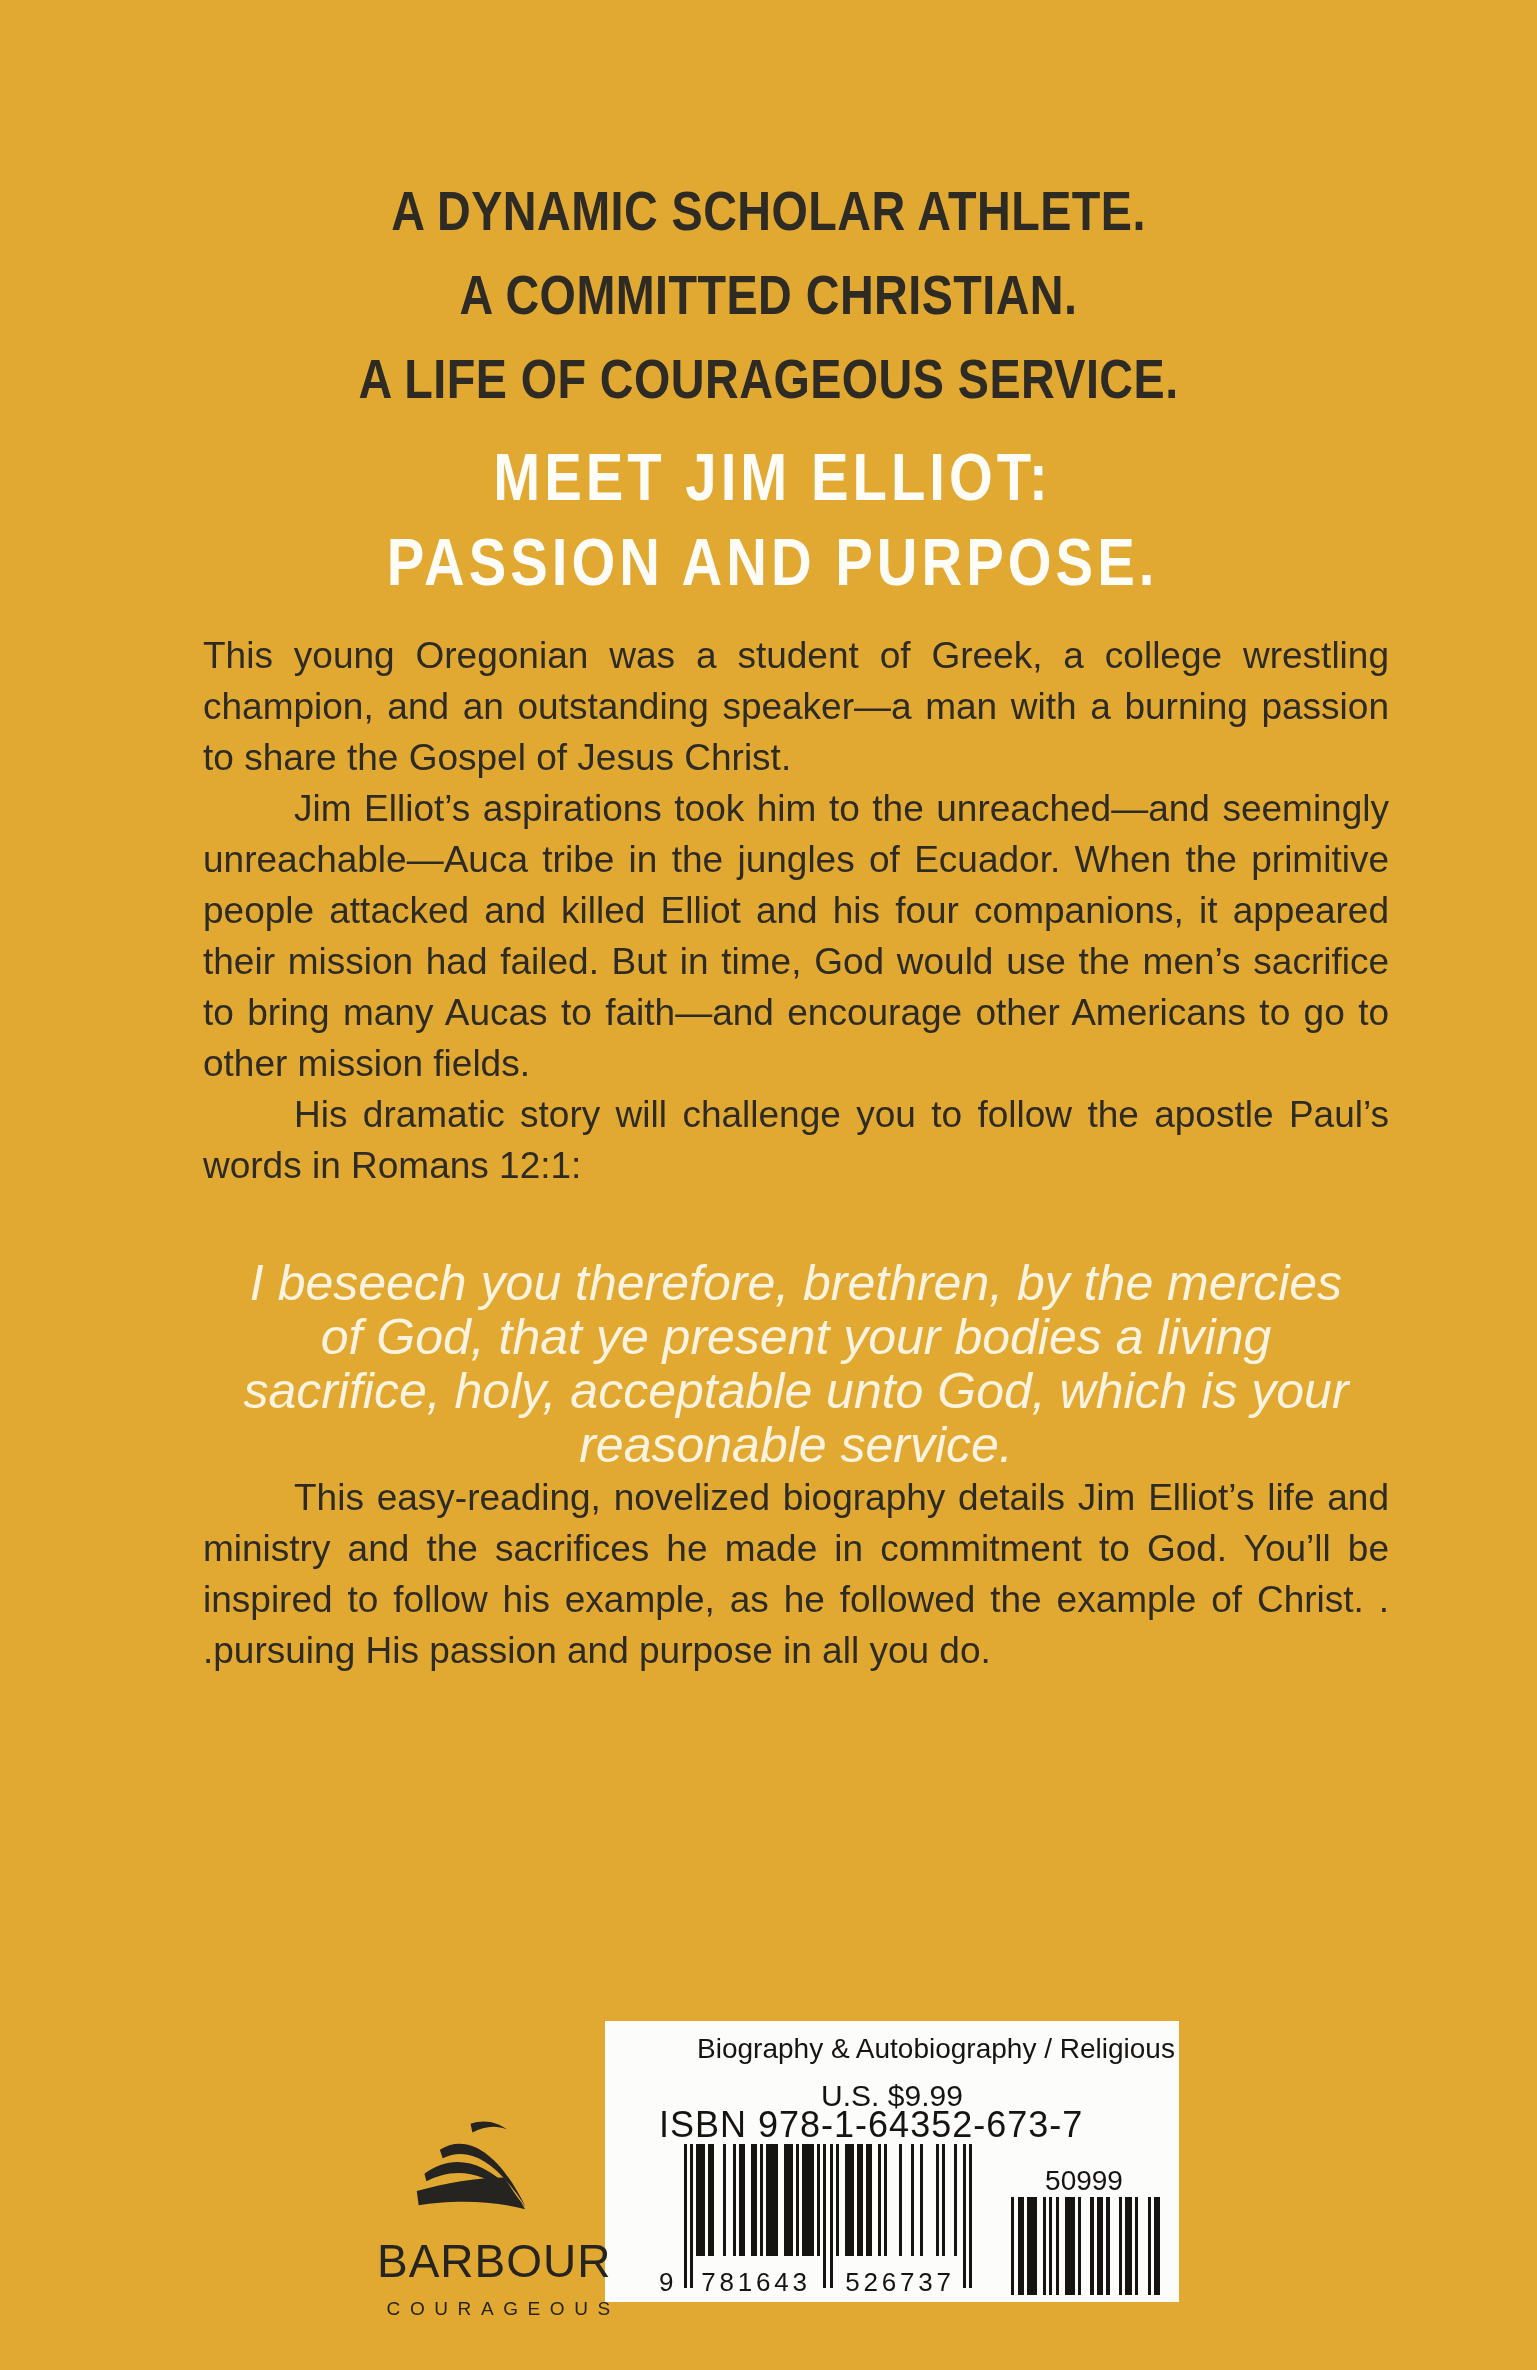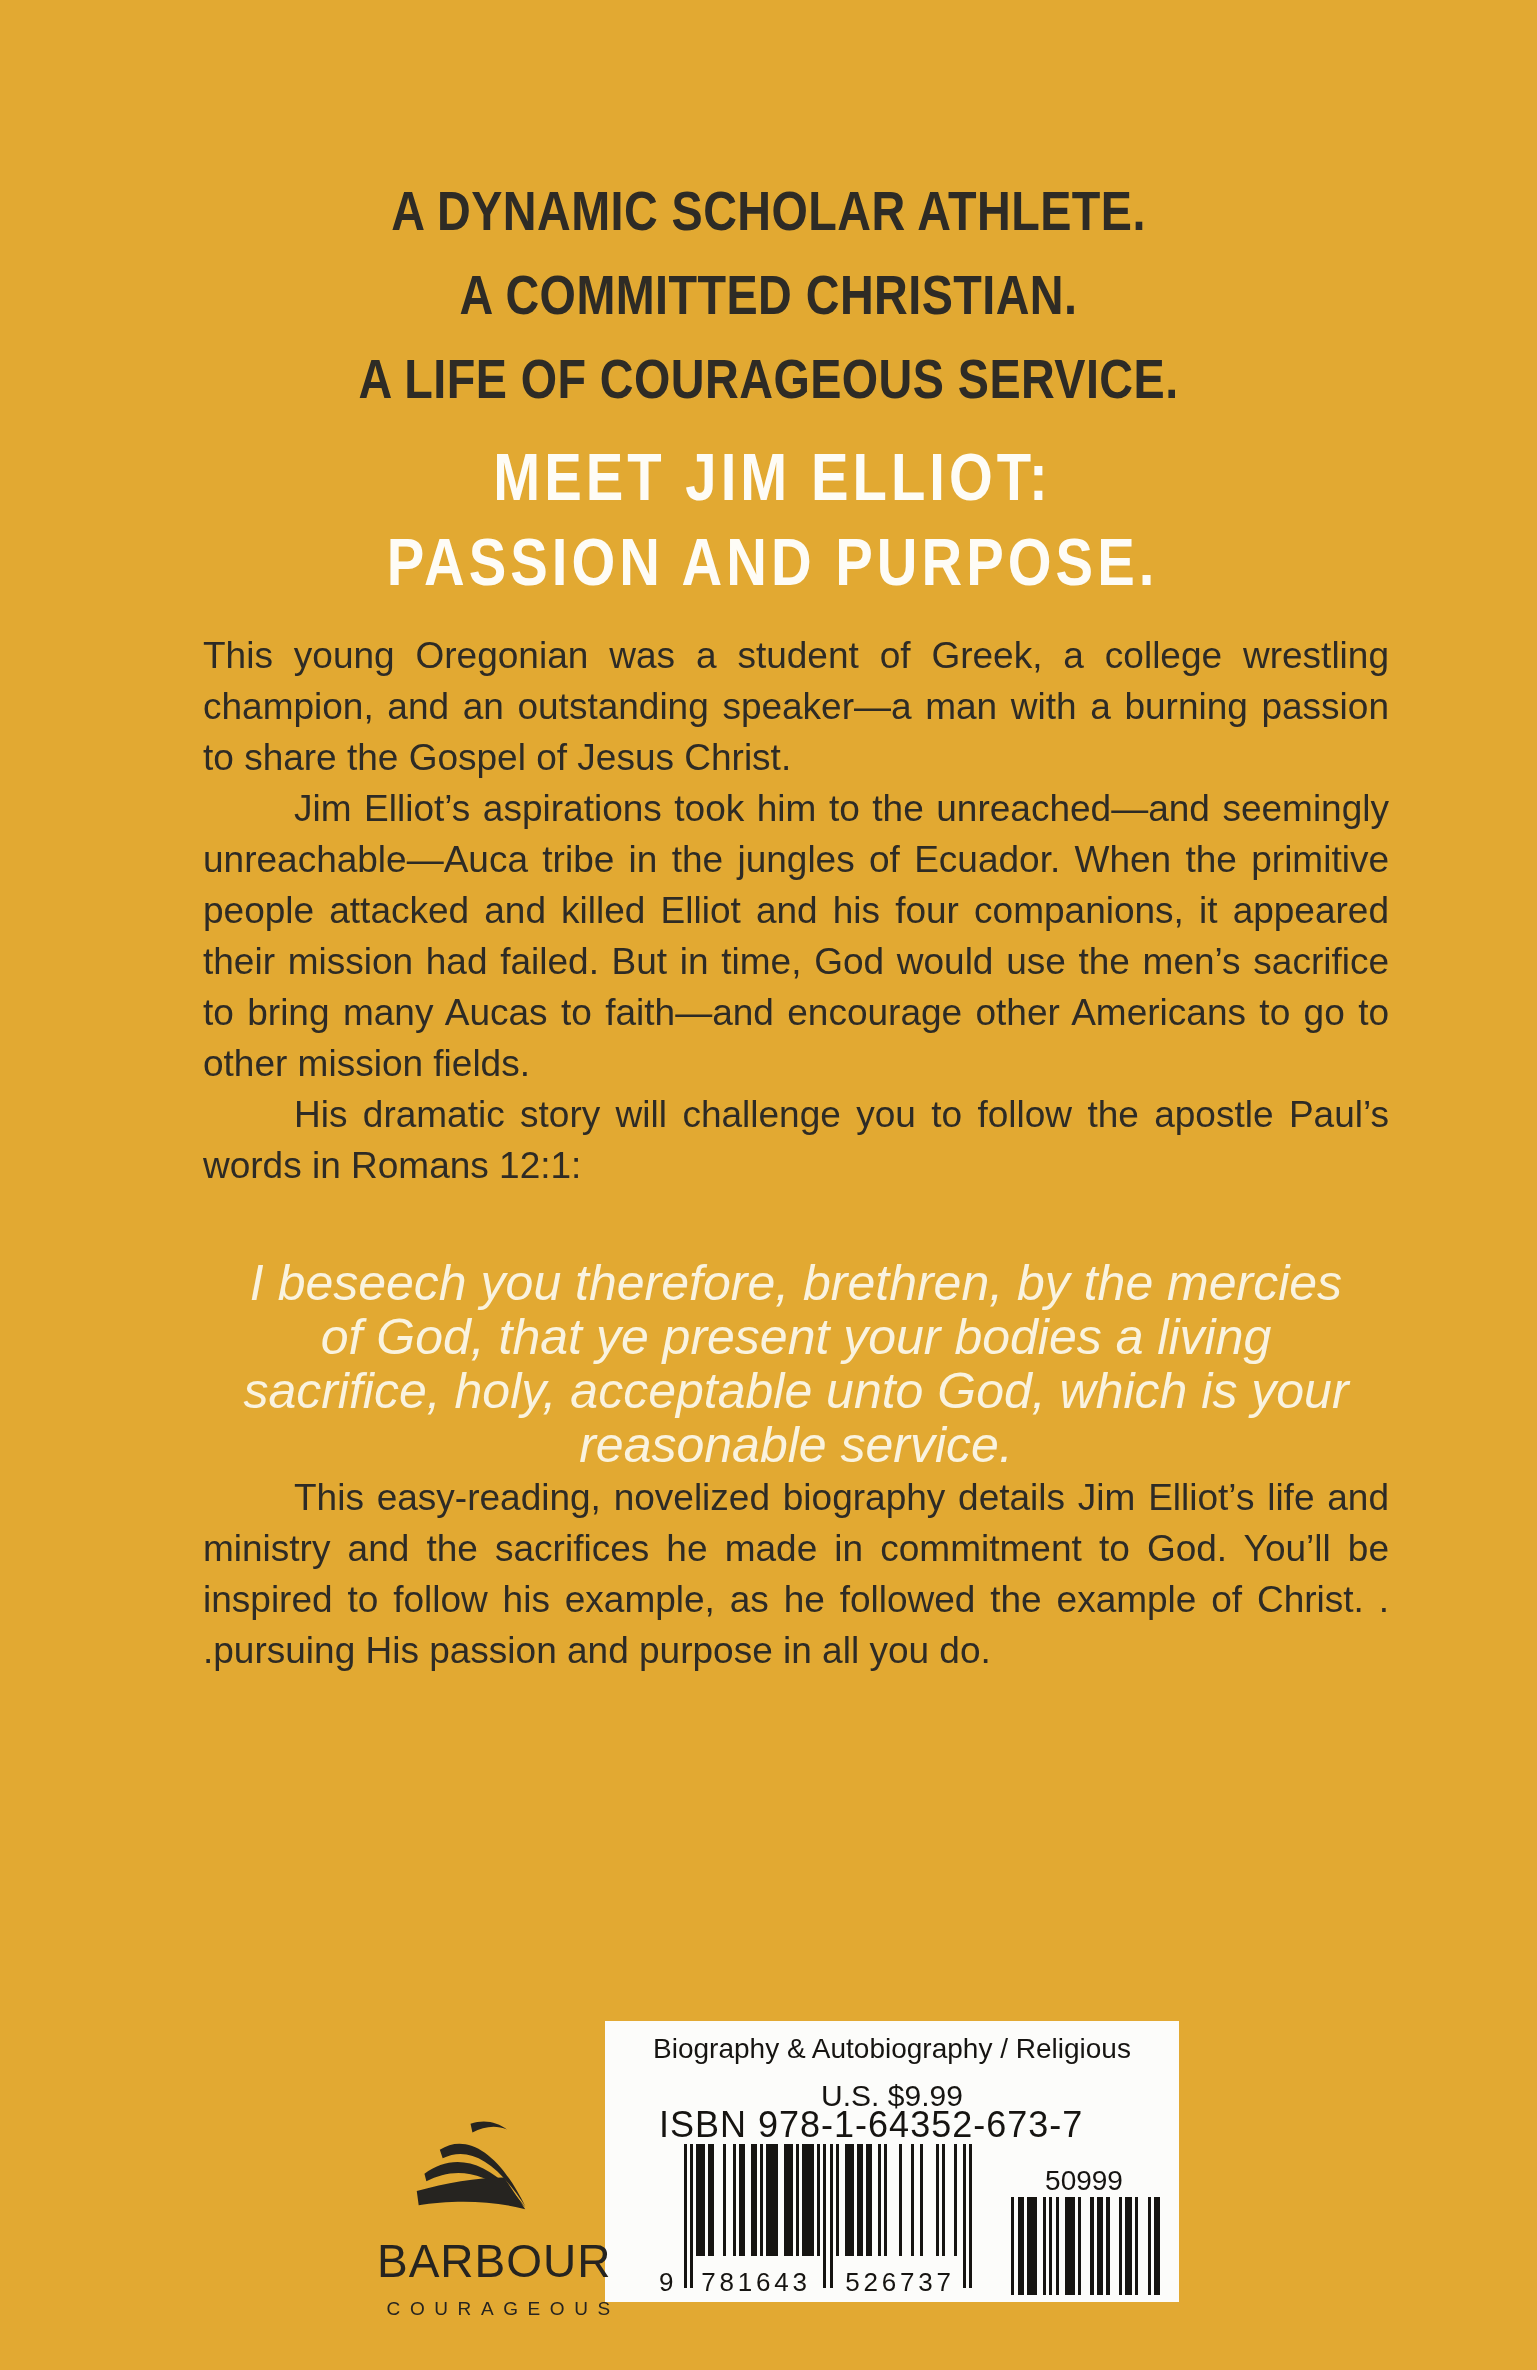--- a/index.html
+++ b/index.html
@@ -22,21 +22,21 @@
   .bodytext p{margin:0;}
   .bodytext p.ind{text-indent:91px;}
   .quote{
     margin:65px auto 0;width:1114px;
     color:#FAF3DF;font-style:italic;text-align:center;
     font-size:50px;line-height:54px;
   }
   .closing{margin-top:56px;}
   
   .panel{position:absolute;left:605px;top:2021px;width:574px;height:281px;background:#FCFCFA;color:#161411;}
-  .genre{position:absolute;top:11.5px;left:0;width:100%;text-align:center;font-size:28px;}
+  .genre{position:absolute;top:11.5px;left:0;width:100%;text-align:center;font-size:28px;padding-left:44px;}
   .price{position:absolute;top:58px;left:0;width:100%;text-align:center;font-size:30px;}
   .isbn{position:absolute;left:54px;top:83px;font-size:36px;letter-spacing:1px;}
   .ean{position:absolute;left:54px;top:123px;width:317px;height:154px;}
   .ean-bars{position:absolute;left:25px;top:0;width:288px;height:144px;display:flex;align-items:flex-start;}
   .ean-bars i{flex:1;height:78%;}
   .ean-bars i.on{background:#161411;}
   .ean-bars i.on.guard{height:100%;}
   .ean-digits{position:absolute;left:25px;top:123px;width:288px;height:31px;font-size:26px;display:flex;}
   .ean-digits .d9{position:absolute;left:-25px;top:0;}
   .ean-digits .grp{flex:1;text-align:center;letter-spacing:3.8px;}

